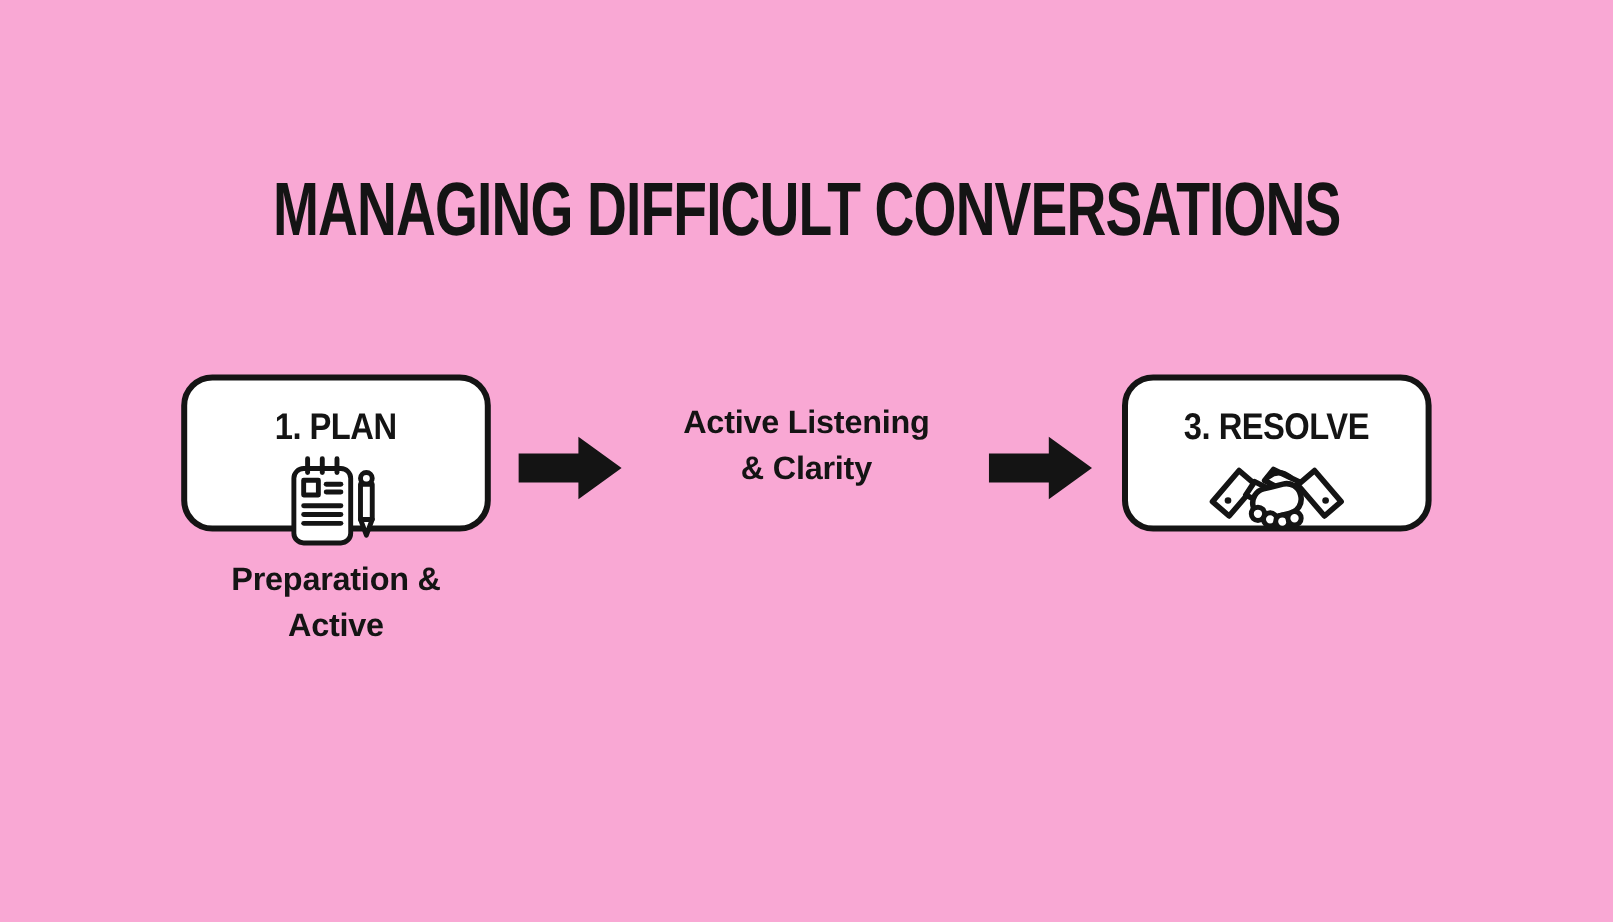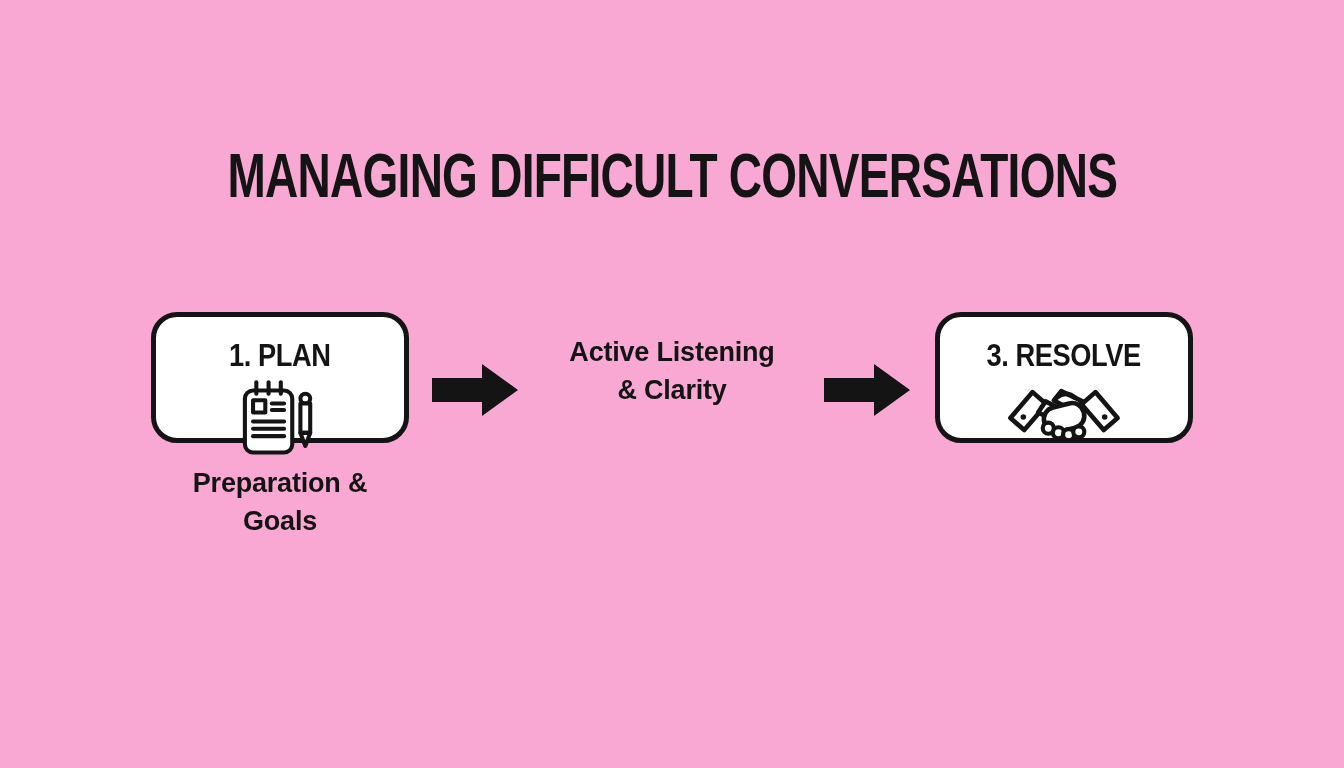--- a/index.html
+++ b/index.html
@@ -121,21 +121,21 @@
               <path d="M 18 70 L 56 70"></path>
               <circle cx="82" cy="24" r="6" fill="#ffffff"></circle>
               <rect x="76" y="30" width="12" height="36" fill="#ffffff"></rect>
               <path d="M 76 66 L 82 82 L 88 66 Z" fill="#ffffff"></path>
             </g>
           </svg>
         </span>
       </div>
       <div class="caption">
         <span>Preparation &amp;</span><br>
-        <span>Goals</span>
+        <span>Active</span>
       </div>
     </div>
 
     <div class="arrow-cell">
       <svg width="88" height="56" viewBox="0 0 88 56">
         <polygon points="0,16 50,16 50,2 86,28 50,54 50,40 0,40" fill="#141414"></polygon>
       </svg>
     </div>
 
     <div class="step">

